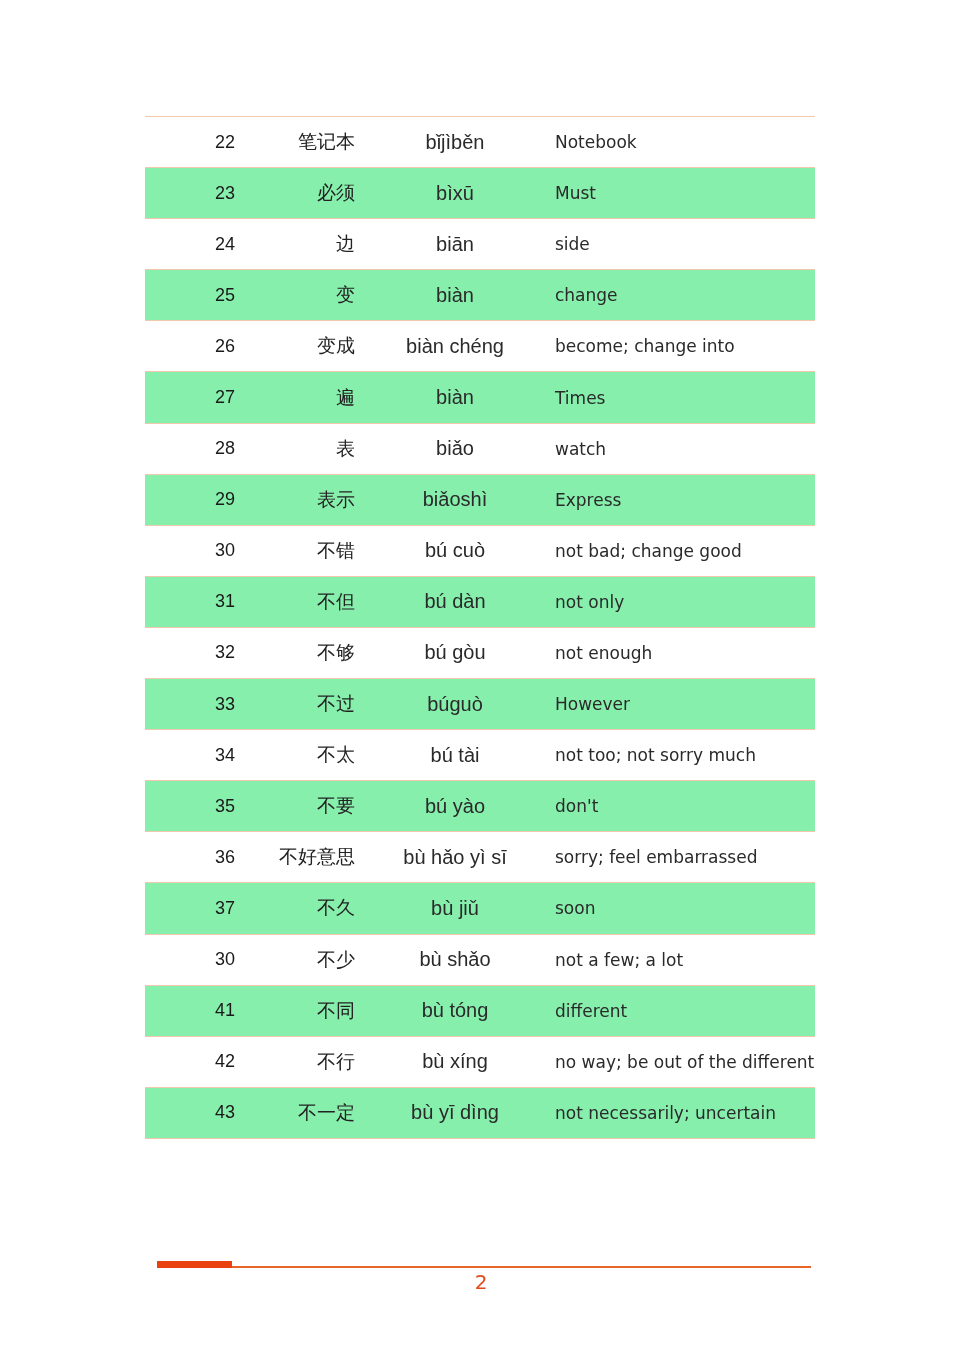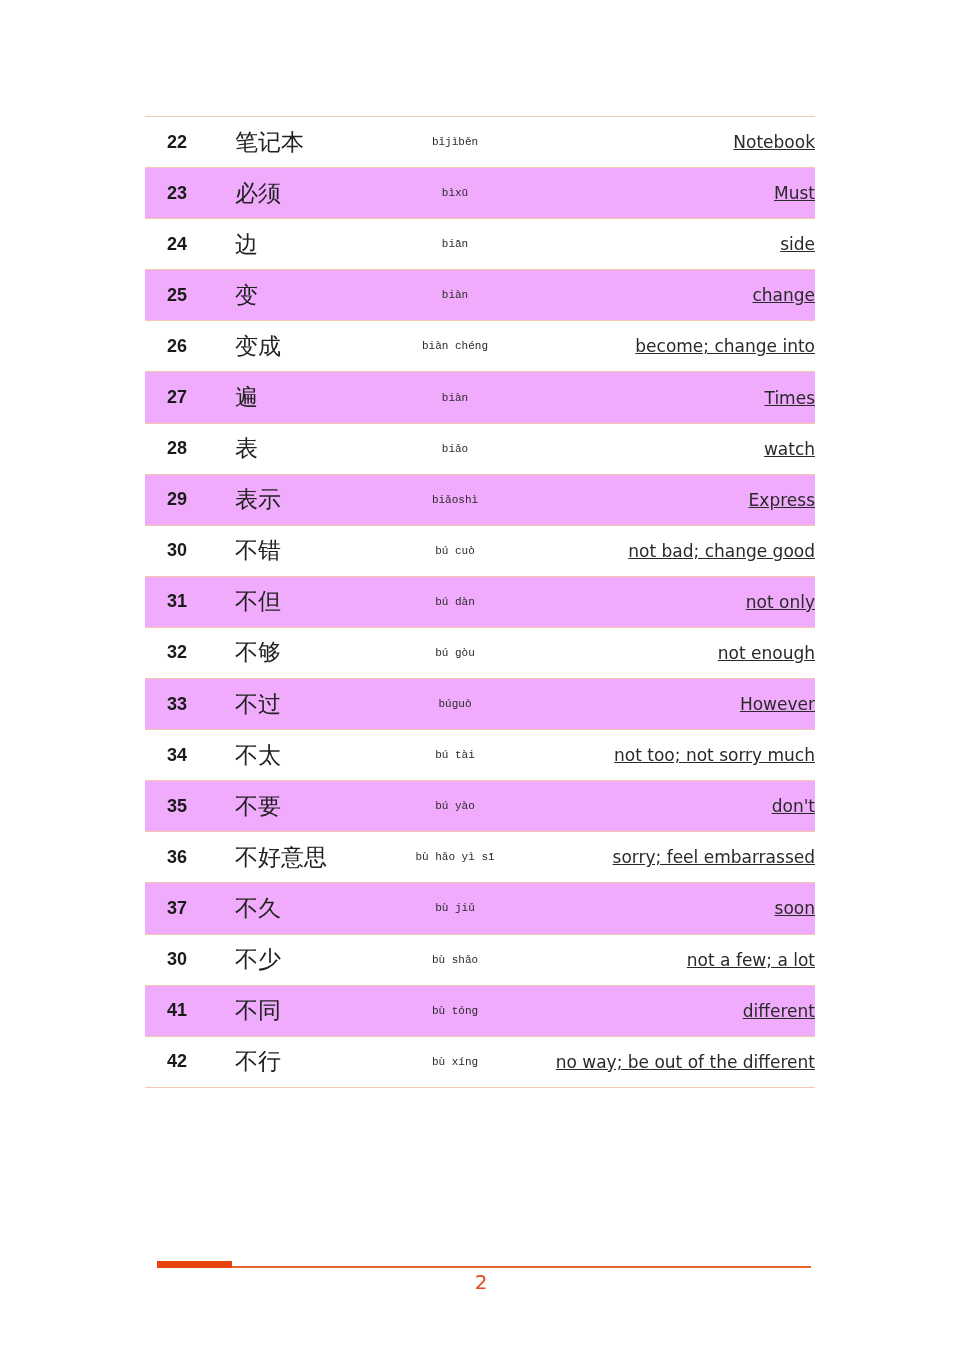--- a/index.html
+++ b/index.html
@@ -21,56 +21,55 @@
       top: 116px;
       width: 670px;
       border-collapse: collapse;
       border-top: 1px solid #f0c8ae;
     }
     .vocab-row {
       height: 51.1px;
       border-bottom: 1px solid #f0c8ae;
     }
     .vocab-row.striped {
-      background: #f0abfc;
+      background: #86efac;
     }
     .cell {
       padding: 0;
       box-sizing: border-box;
       font-size: 18px;
       vertical-align: middle;
       white-space: nowrap;
     }
     .c-num {
       width: 90px;
       padding-left: 22px;
-      font-weight: bold;
-      text-align: left;
+      font-weight: normal;
+      text-align: right;
       color: #1a1a1a;
     }
     .c-hanzi {
       width: 120px;
-      text-align: left;
+      text-align: right;
       font-family: Liberation Sans, sans-serif;
-      font-size: 23px;
+      font-size: 19px;
     }
     .c-pinyin {
       width: 200px;
       text-align: center;
-      font-family: Liberation Mono, monospace;
-      font-size: 11px;
+      font-family: Liberation Sans, sans-serif;
+      font-size: 20px;
       color: #2a2a2a;
     }
     .c-english {
       width: 260px;
-      text-align: right;
+      text-align: left;
       font-family: "DejaVu Sans", sans-serif;
       font-size: 17px;
       color: #2a2a2a;
-      text-decoration: underline;
     }
     .footer-line {
       position: absolute;
       left: 157px;
       top: 1266px;
       width: 654px;
       height: 2px;
       background: #e8652a;
     }
     .footer-bar {
@@ -203,19 +202,25 @@
       <td class="cell c-num">41</td>
       <td class="cell c-hanzi">不同</td>
       <td class="cell c-pinyin">bù tóng</td>
       <td class="cell c-english">different</td>
     </tr>
     <tr class="vocab-row">
       <td class="cell c-num">42</td>
       <td class="cell c-hanzi">不行</td>
       <td class="cell c-pinyin">bù xíng</td>
       <td class="cell c-english">no way; be out of the different</td>
+    </tr>
+    <tr class="vocab-row striped">
+      <td class="cell c-num">43</td>
+      <td class="cell c-hanzi">不一定</td>
+      <td class="cell c-pinyin">bù yī dìng</td>
+      <td class="cell c-english">not necessarily; uncertain</td>
     </tr>
   </tbody>
 </table>
 
 <div class="footer-line"></div>
 <div class="footer-bar"></div>
 <div class="page-number">2</div>
 
 </body></html>

